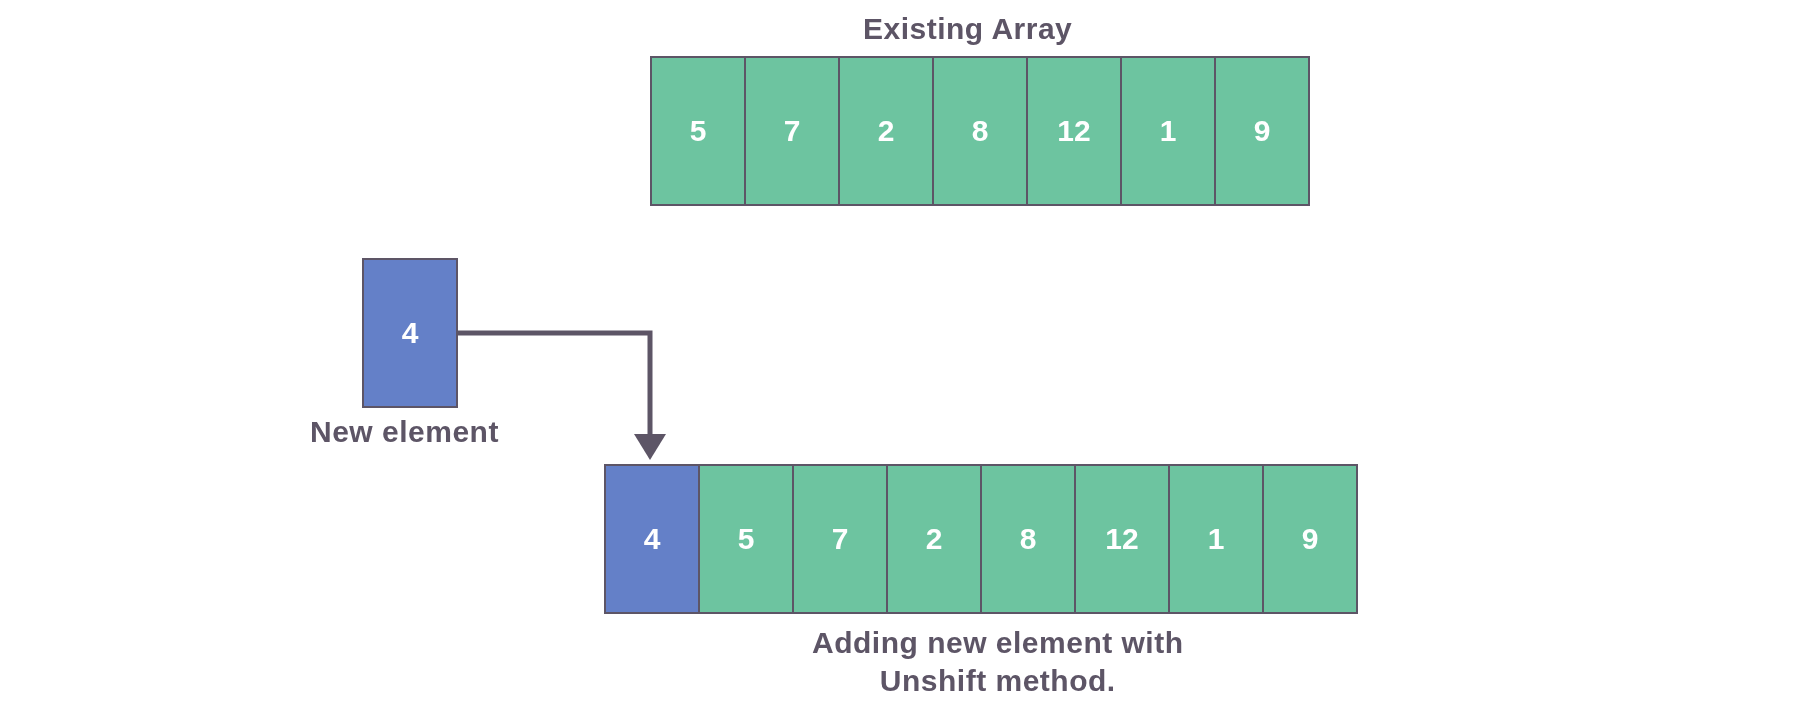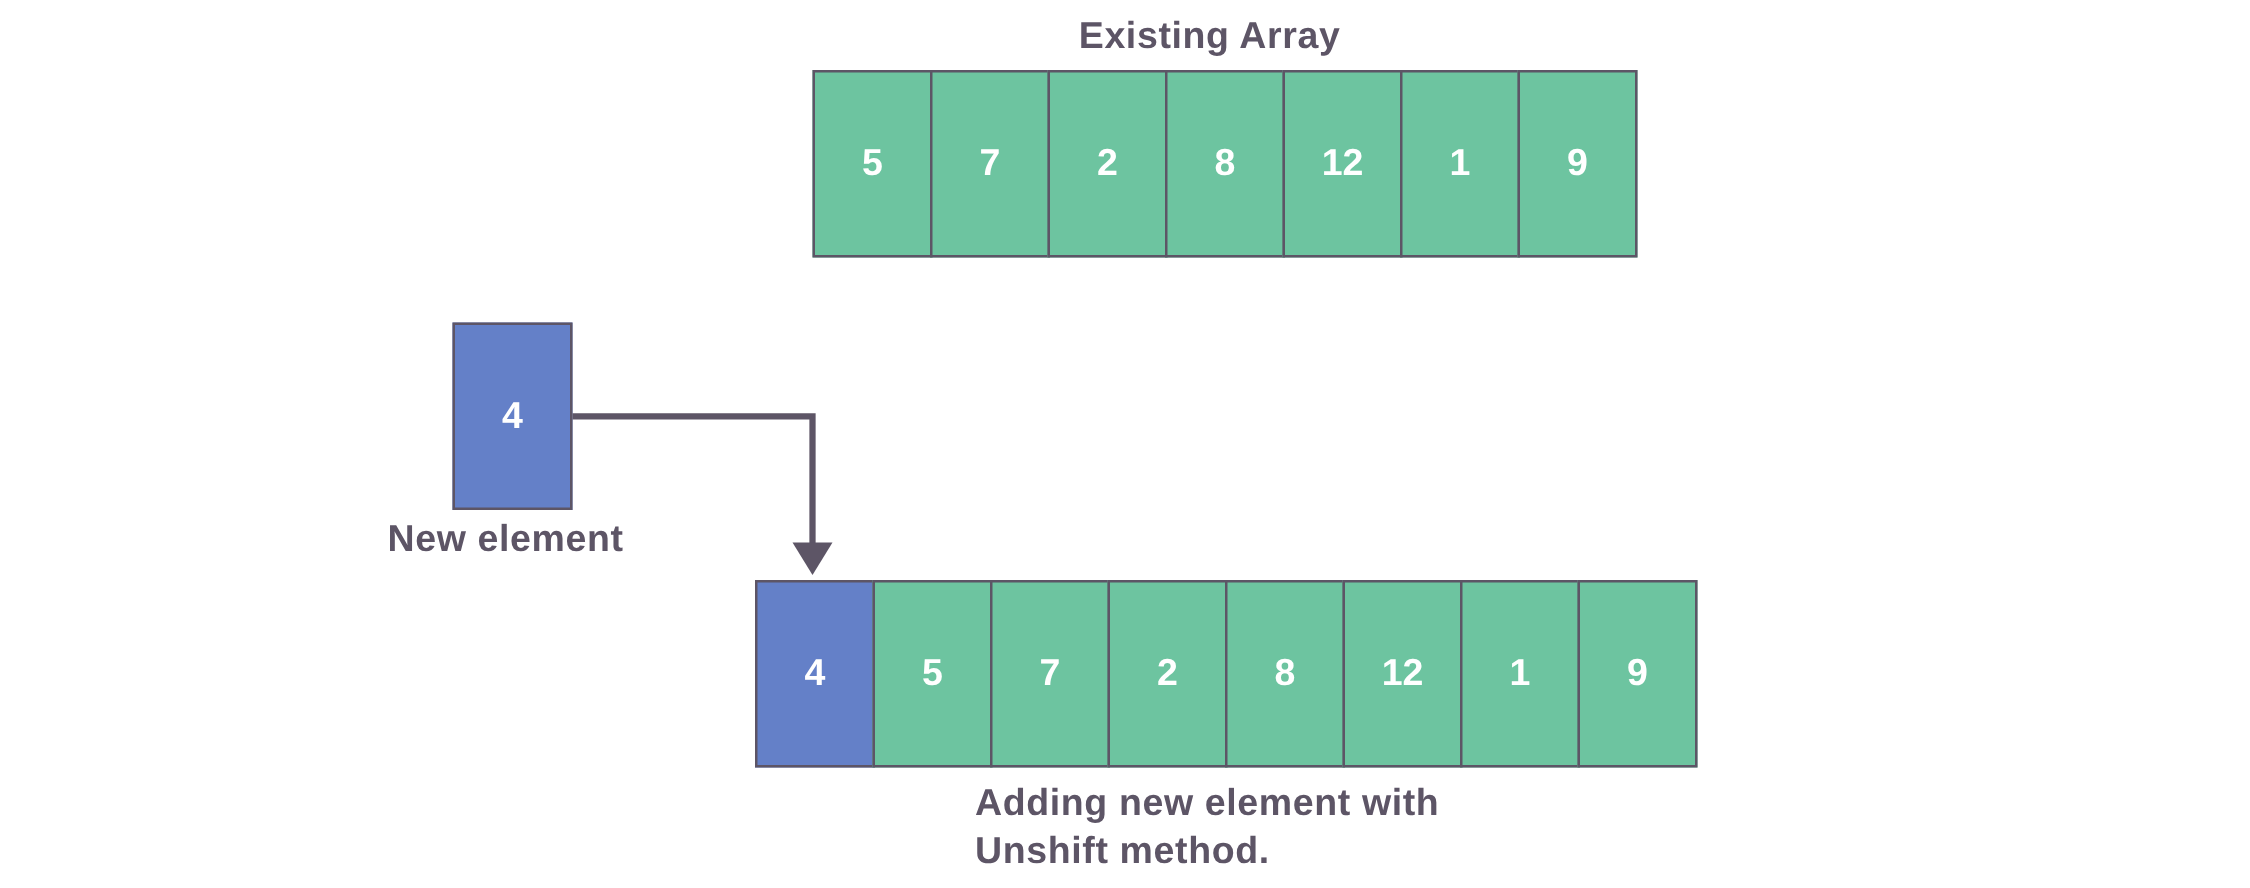--- a/index.html
+++ b/index.html
@@ -15,20 +15,21 @@
   .stage {
     position: relative;
     width: 1800px;
     height: 710px;
   }
   .label {
     position: absolute;
     font-size: 30px;
     letter-spacing: 0.5px;
     color: #5d5566;
+    text-align: center;
     white-space: pre;
   }
   .array {
     position: absolute;
     display: flex;
     flex-direction: row;
   }
   .cell {
     width: 96px;
     height: 150px;
@@ -81,16 +82,16 @@
       <div class="cell blue">4</div>
       <div class="cell green">5</div>
       <div class="cell green">7</div>
       <div class="cell green">2</div>
       <div class="cell green">8</div>
       <div class="cell green">12</div>
       <div class="cell green">1</div>
       <div class="cell green">9</div>
     </div>
 
-  <div class="label" style="left:780px; top:624px; line-height:1.25;">Adding new element with
+  <div class="label" style="left:812px; top:624px; line-height:1.25;">Adding new element with
 Unshift method.</div>
 
 </div>
 
 </body></html>

